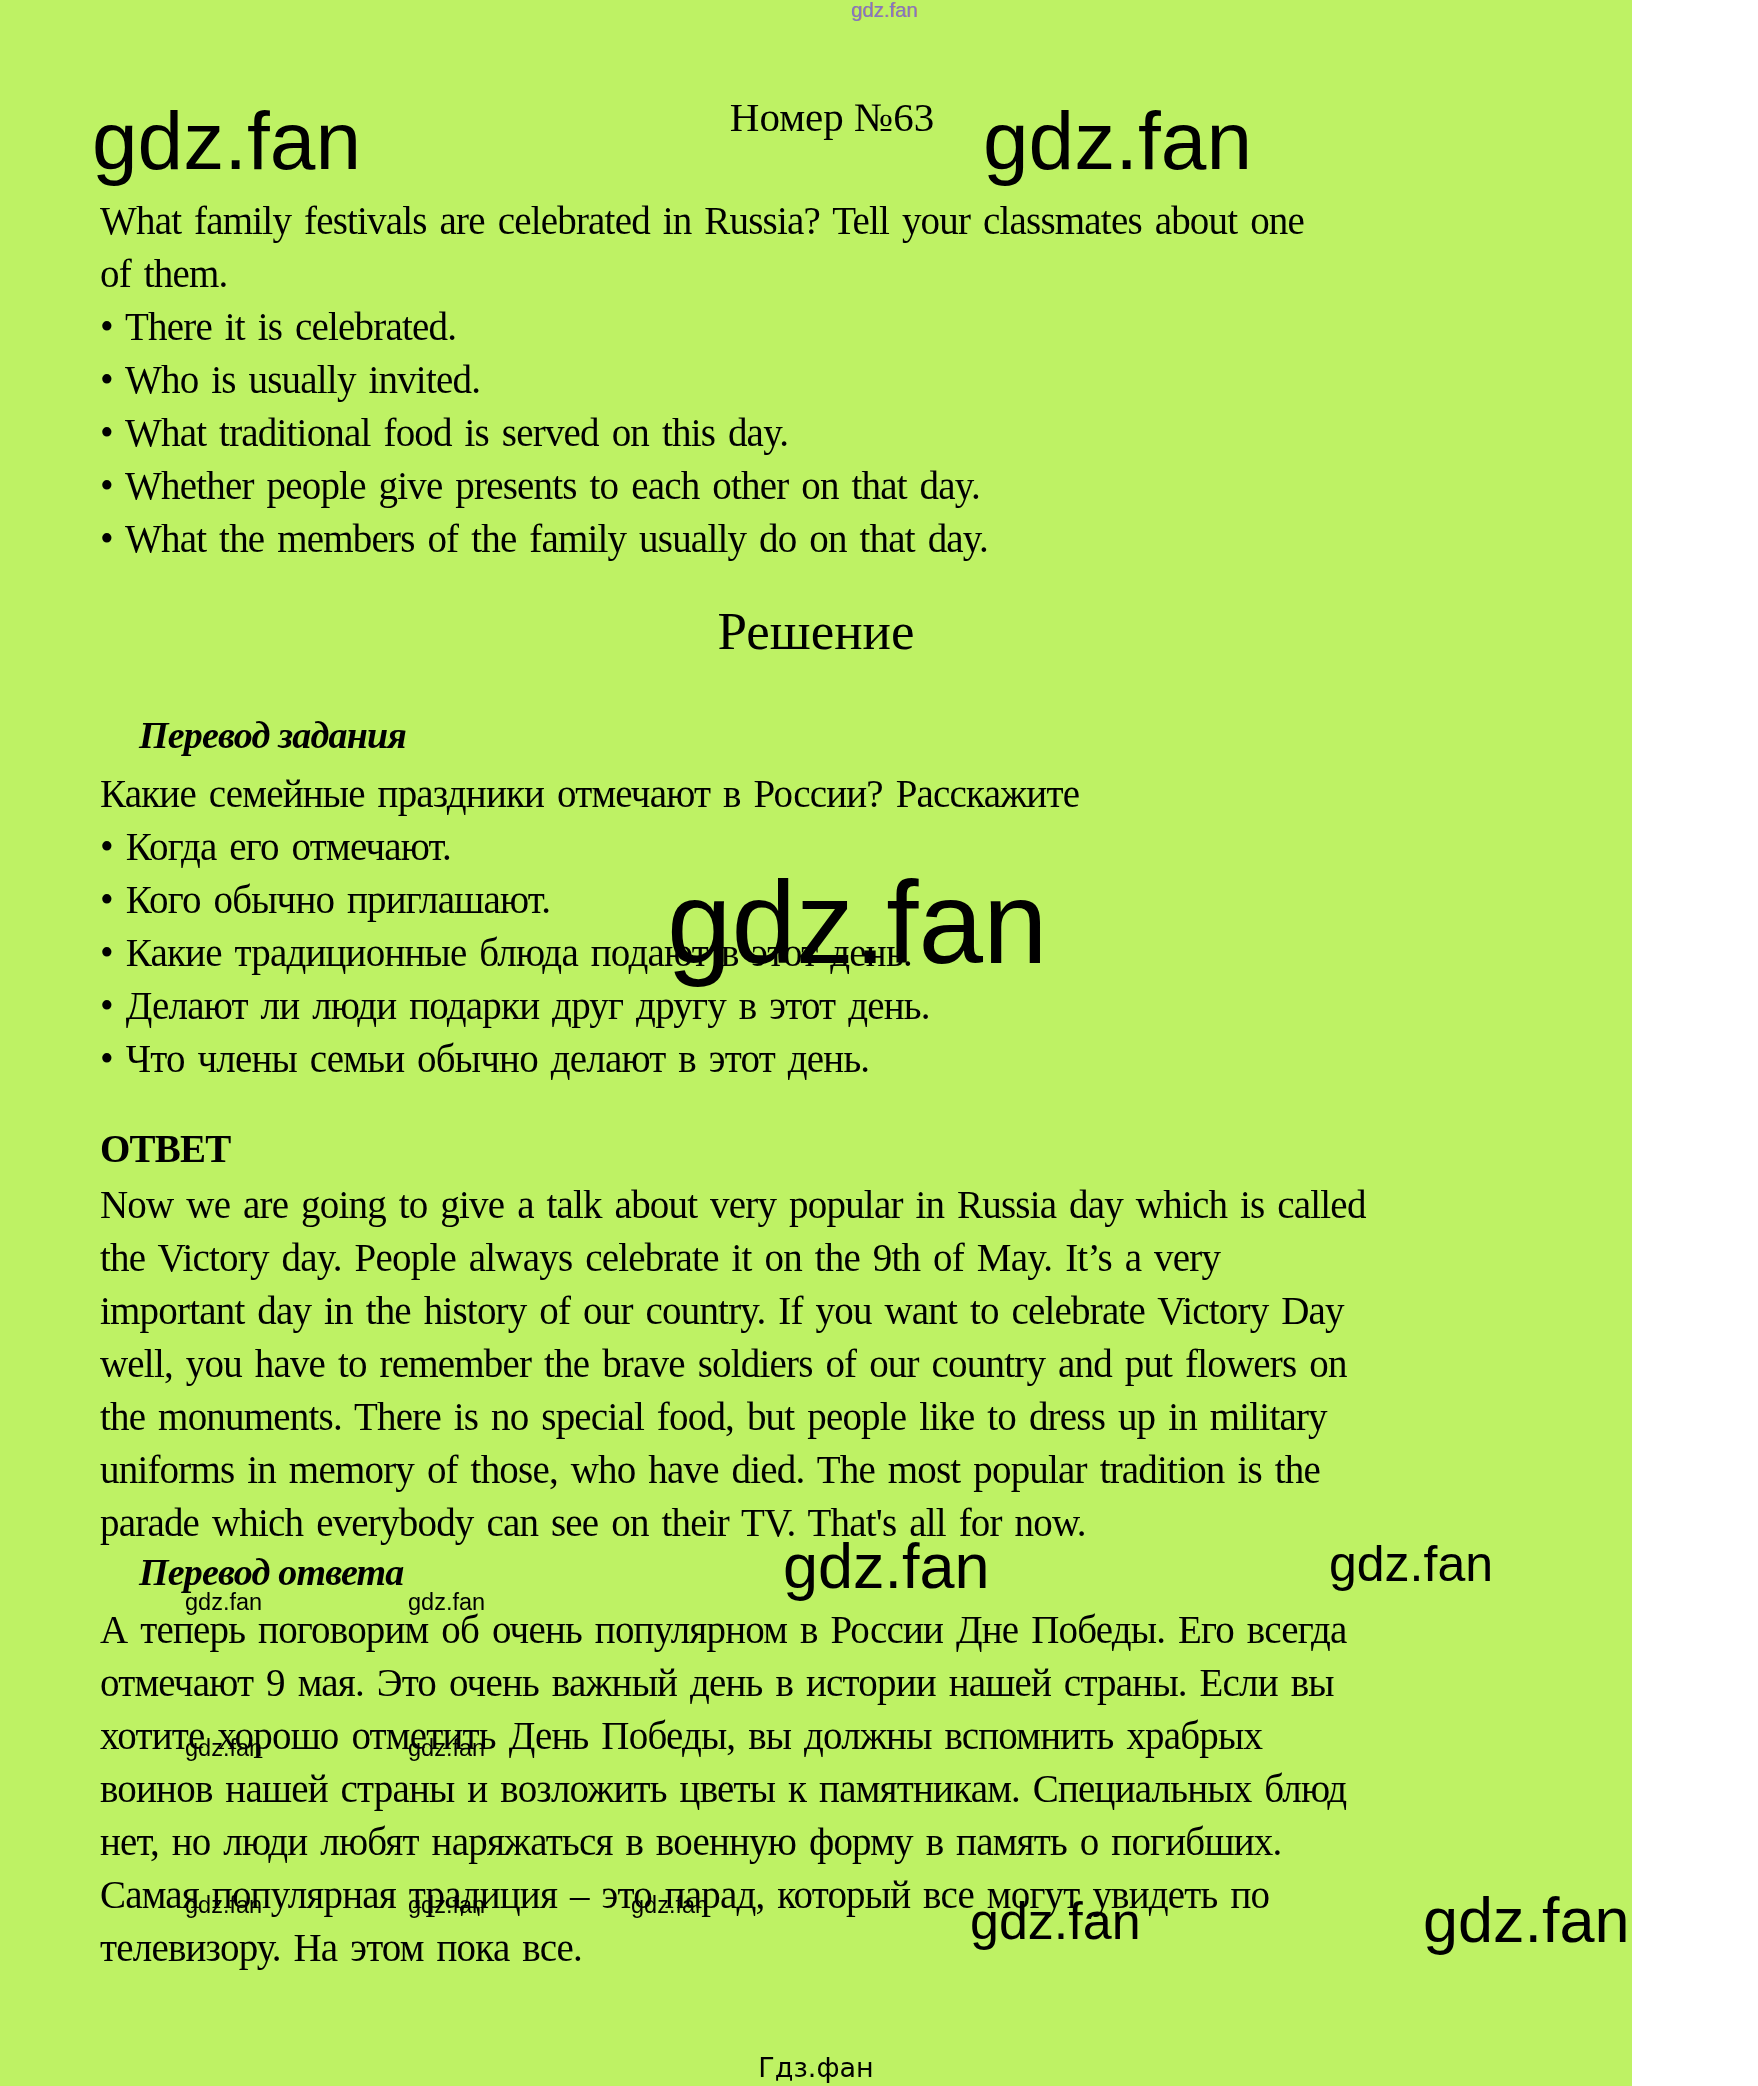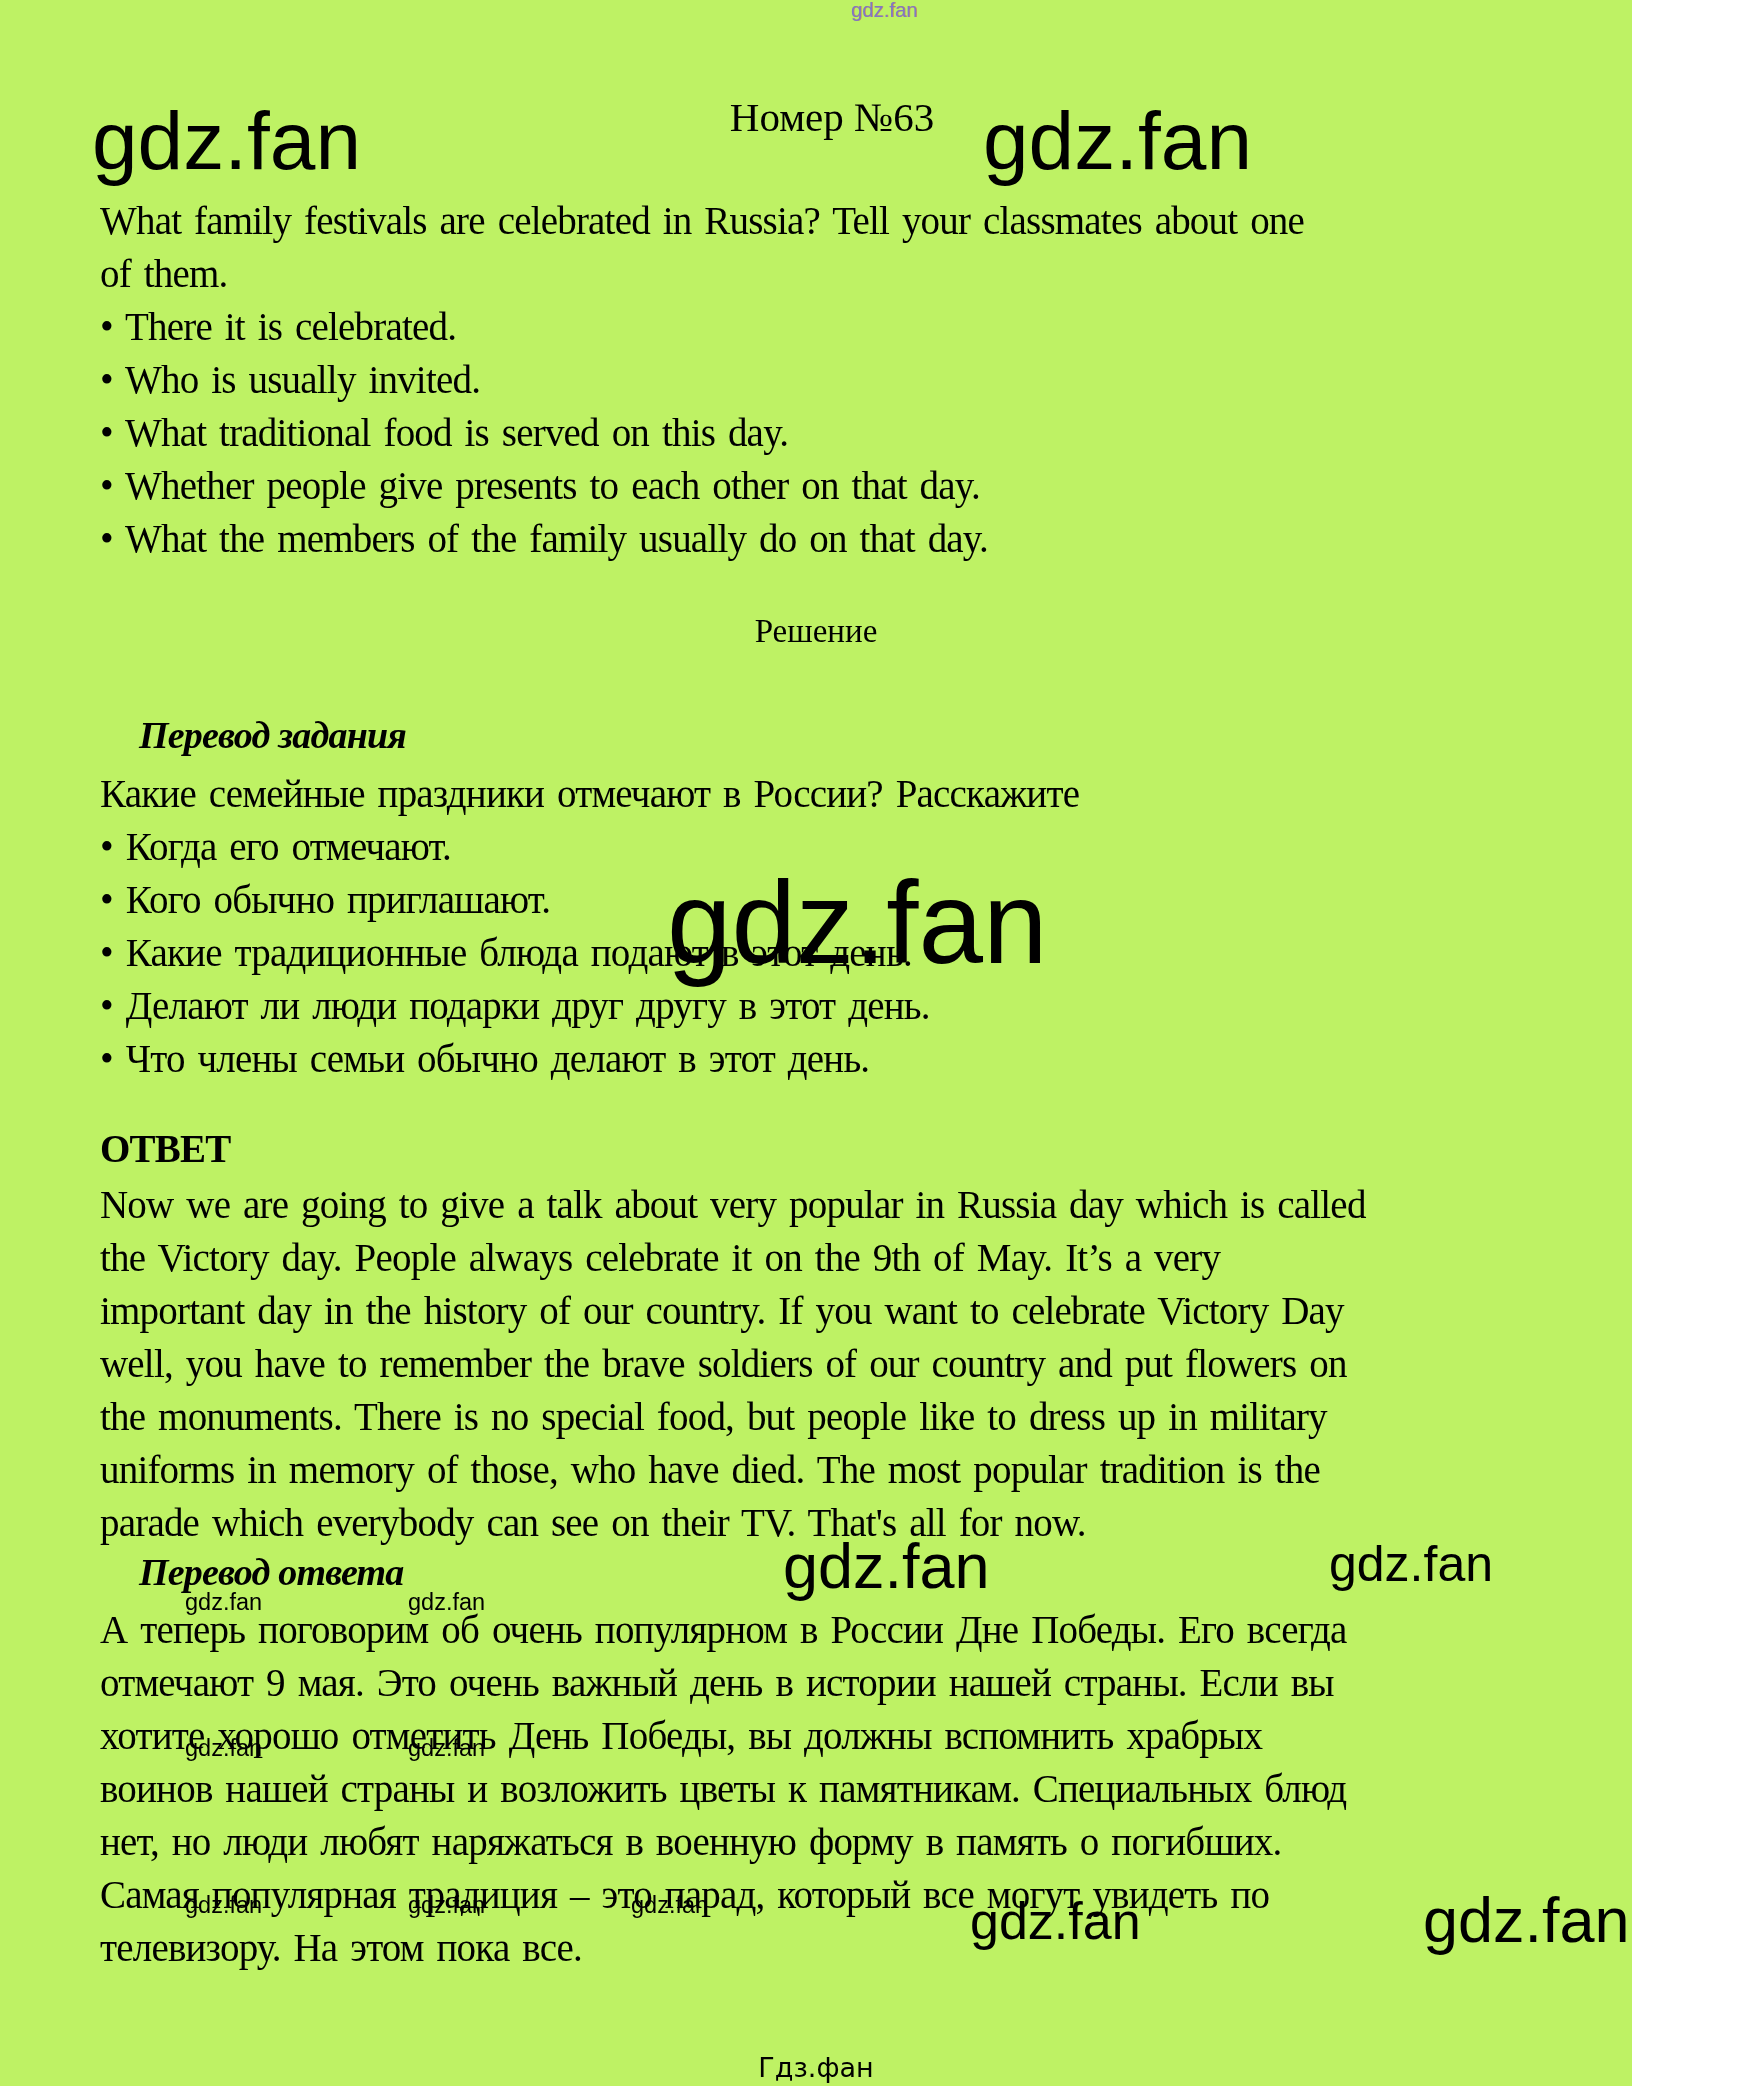--- a/index.html
+++ b/index.html
@@ -28,21 +28,21 @@
     top: 95px; left: 0; right: 0;
     text-align: center;
     font-size: 41px;
     line-height: 44px;
     padding-left: 32px;
   }
   .h-center {
     position: absolute;
     left: 0; right: 0;
     text-align: center;
-    font-size: 33px;
+    font-size: 53px;
     line-height: 44px;
   }
   .h-bi {
     position: absolute;
     left: 100px;
     font-size: 38px;
     line-height: 42px;
     font-weight: bold;
     font-style: italic;
     letter-spacing: -0.8px;

